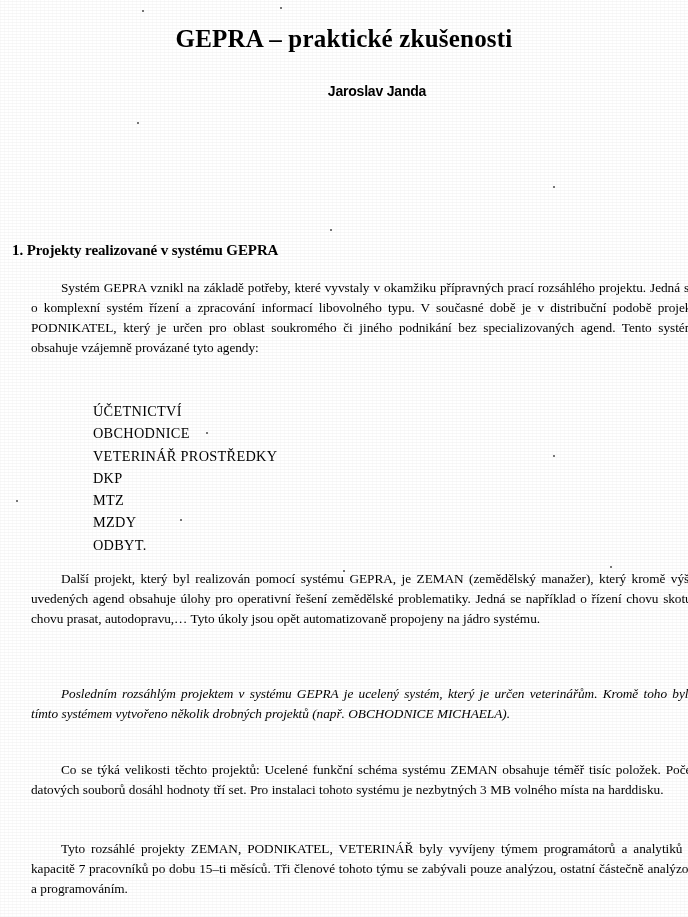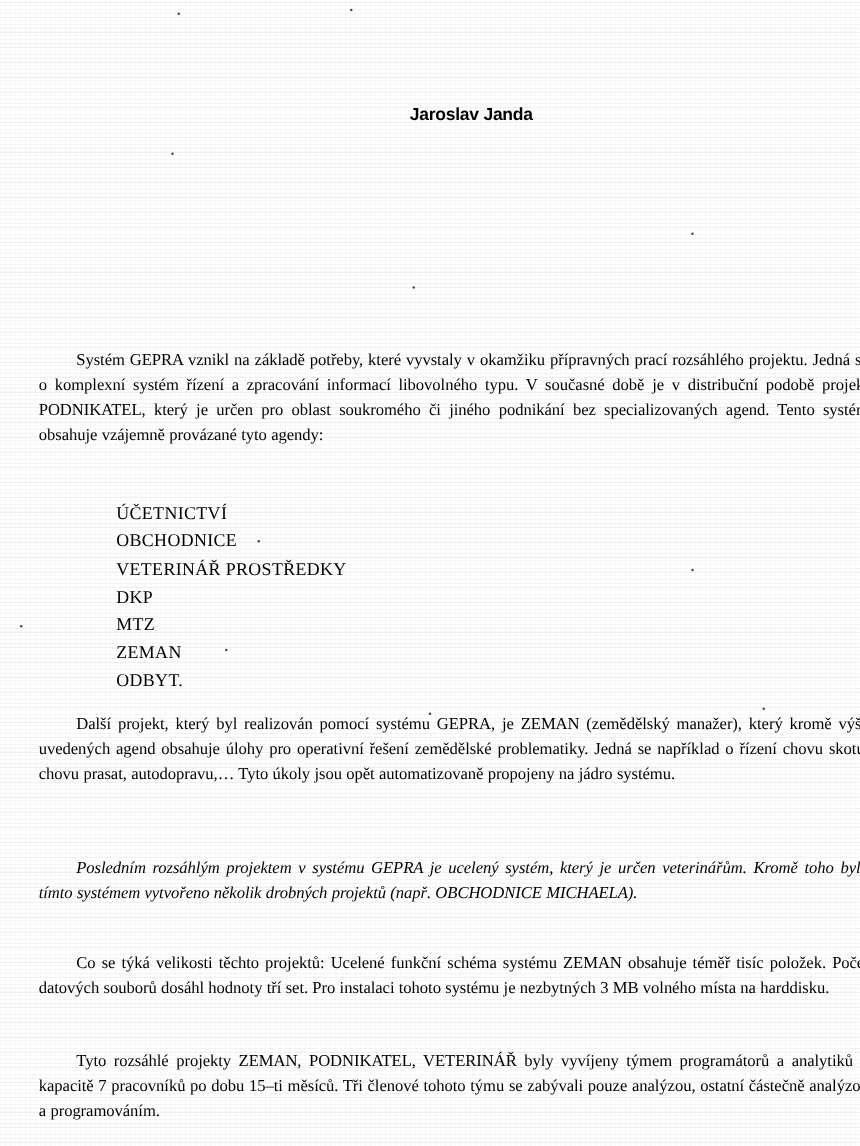--- a/index.html
+++ b/index.html
@@ -118,35 +118,37 @@
       repeating-linear-gradient(0deg, rgba(0,0,0,0.55) 0px, rgba(0,0,0,0) 1px, rgba(0,0,0,0) 3px),
       repeating-linear-gradient(90deg, rgba(0,0,0,0.35) 0px, rgba(0,0,0,0) 1px, rgba(0,0,0,0) 4px);
     mix-blend-mode: multiply;
   }
 </style>
 </head>
 <body>
 
 <div class="page">
 
+  <h1 class="doc-title">GEPRA – praktické zkušenosti</h1>
 
   <div class="doc-author">Jaroslav Janda</div>
 
+  <h2 class="section-heading">1. Projekty realizované v systému GEPRA</h2>
 
   <div class="body-block p1">
     <p>Systém GEPRA vznikl na základě potřeby, které vyvstaly v okamžiku přípravných prací rozsáhlého projektu. Jedná se o komplexní systém řízení a zpracování informací libovolného typu. V současné době je v distribuční podobě projekt PODNIKATEL, který je určen pro oblast soukromého či jiného podnikání bez specializovaných agend. Tento systém obsahuje vzájemně provázané tyto agendy:</p>
   </div>
 
   <ul class="agenda-list">
     <li>ÚČETNICTVÍ</li>
     <li>OBCHODNICE</li>
     <li>VETERINÁŘ PROSTŘEDKY</li>
     <li>DKP</li>
     <li>MTZ</li>
-    <li>ZEMAN</li>
+    <li>MZDY</li>
     <li>ODBYT.</li>
   </ul>
 
   <div class="body-block p2">
     <p>Další projekt, který byl realizován pomocí systému GEPRA, je ZEMAN (zemědělský manažer), který kromě výše uvedených agend obsahuje úlohy pro operativní řešení zemědělské problematiky. Jedná se například o řízení chovu skotu, chovu prasat, autodopravu,… Tyto úkoly jsou opět automatizovaně propojeny na jádro systému.</p>
   </div>
 
   <div class="body-block p3">
     <p>Posledním rozsáhlým projektem v systému GEPRA je ucelený systém, který je určen veterinářům. Kromě toho bylo tímto systémem vytvořeno několik drobných projektů (např. OBCHODNICE MICHAELA).</p>
   </div>

